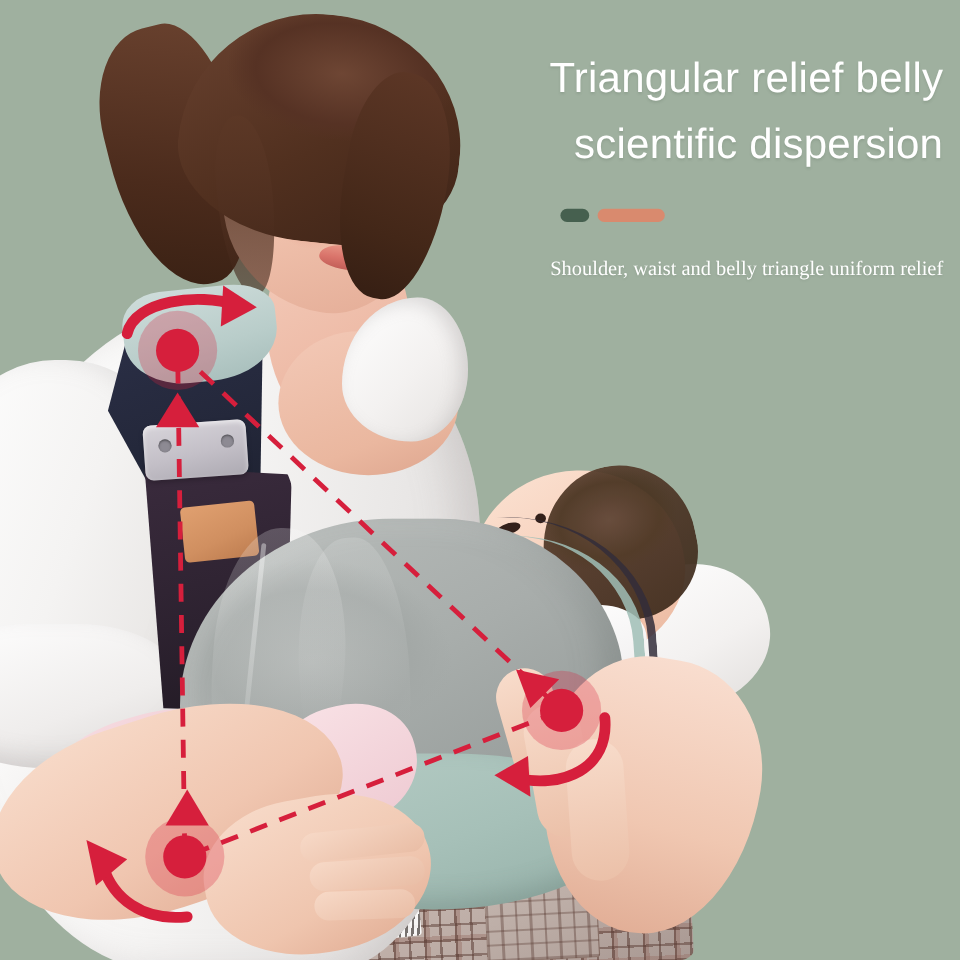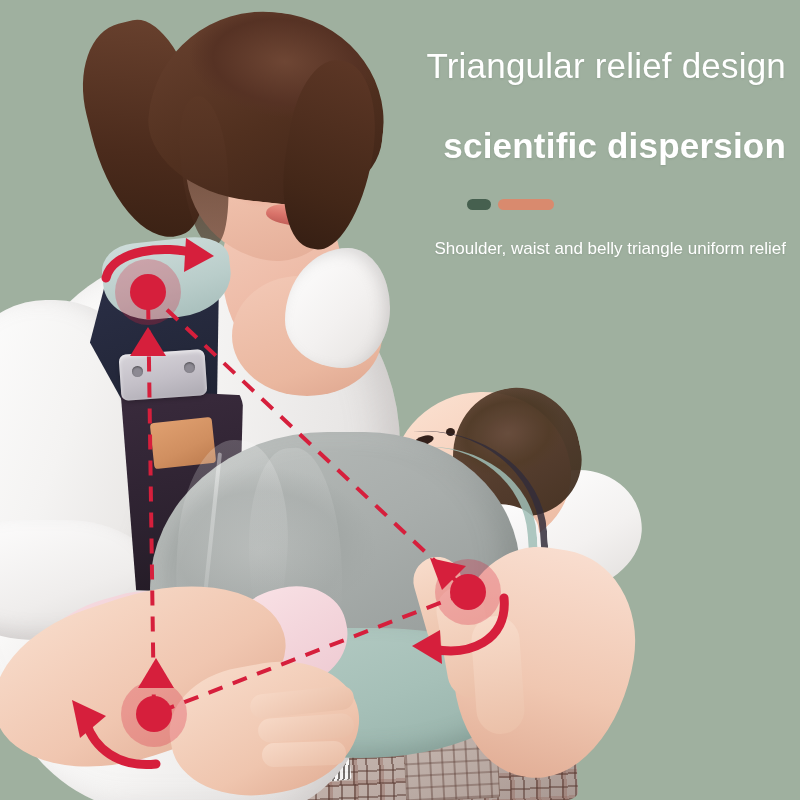--- a/index.html
+++ b/index.html
@@ -339,32 +339,32 @@
   
   #textpanel{
     position:absolute;right:14px;top:48px;width:400px;
     text-align:right;color:#ffffff;
   }
   .headline{
     font-size:35px;font-weight:300;letter-spacing:.2px;line-height:1.0;
     text-shadow:0 1px 2px rgba(80,95,80,.18);
     white-space:nowrap;
   }
-  .headline.l2{margin-top:45px;font-weight:bold;}
+  .headline.l2{margin-top:20px;}
   .divider{
     display:flex;justify-content:center;align-items:center;gap:7px;
     margin-top:36px;margin-right:152px;
   }
   .pill-sm{width:24px;height:11px;border-radius:6px;}
   .pill-lg{width:56px;height:11px;border-radius:6px;}
   .subline{
     font-size:17px;font-weight:400;line-height:1.05;white-space:nowrap;
     text-shadow:0 1px 2px rgba(80,95,80,.2);
   }
-  .subline.s1{margin-top:30px;}
+  .subline.s1{margin-top:30px;font-family:Liberation Serif, serif;}
   .subline.s2{margin-top:19px;}
 </style>
 </head>
 <body>
 
 <div id="stage" style="background: rgb(159, 176, 159);">
 
   <div id="photo">
 
     <div class="skirt"></div>
@@ -453,21 +453,21 @@
     <polygon points="440,630 412,646 442,664" fill="#d61f3c"></polygon>
 
     <circle cx="154" cy="714" r="33" fill="rgba(214,31,60,0.28)"></circle>
     <circle cx="154" cy="714" r="18" fill="#d61f3c"></circle>
     <polygon points="156,658 174,688 138,688" fill="#d61f3c"></polygon>
     <path d="M156,764 C118,768 94,748 86,722" fill="none" stroke="#d61f3c" stroke-width="9" stroke-linecap="round"></path>
     <polygon points="72,700 80,738 106,716" fill="#d61f3c"></polygon>
   </svg>
 
   <div id="textpanel" style="color: rgb(255, 255, 255);">
-    <div class="headline l1">Triangular relief design</div>
+    <div class="headline l1">Triangular relief belly</div>
     <div class="headline l2">scientific dispersion</div>
 
     <div class="divider">
       <span class="pill-sm" style="background:#46604f"></span>
       <span class="pill-lg" style="background:#d98a6e"></span>
     </div>
 
     <div class="subline s1">Shoulder, waist and belly triangle uniform relief</div>
   </div>
 </div>

